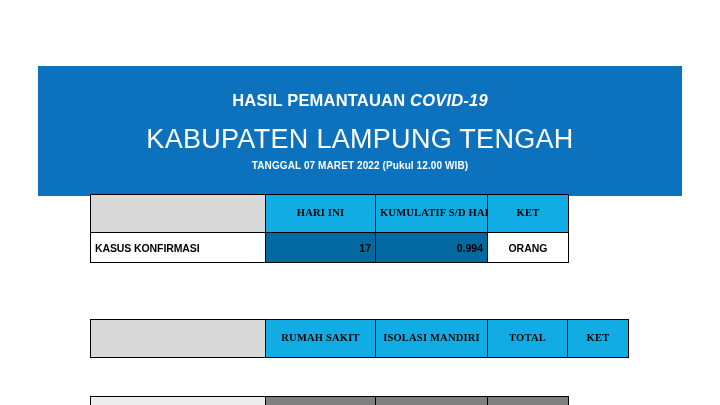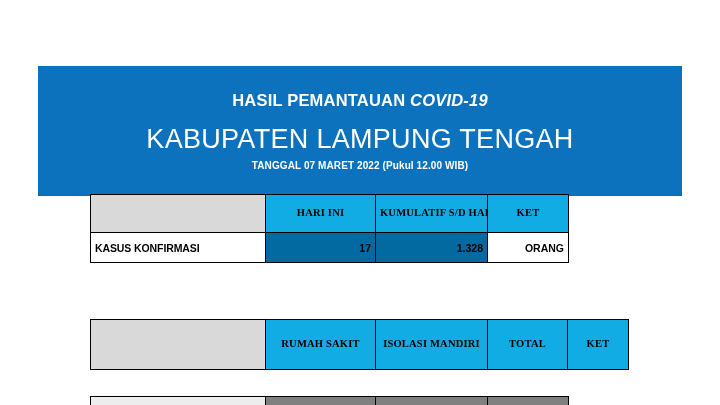--- a/index.html
+++ b/index.html
@@ -103,34 +103,34 @@
     font-size: 10.5px;
     letter-spacing: -0.1px;
   }
   .cell-num {
     text-align: right;
     background: #0369a1;
     font-size: 11px;
     padding-right: 6px;
   }
   .cell-ket {
-    text-align: right;
+    text-align: center;
     background: #ffffff;
     font-size: 10.5px;
     padding-left: 3px;
   }
 
   
   #table-konfirmasi { left: 90px; top: 194px; width: 478px; }
   #table-konfirmasi .r-head td { height: 38px; }
   #table-konfirmasi .r-body td { height: 30px; }
 
   
   #table-isolasi { left: 90px; top: 319px; width: 538px; }
-  #table-isolasi .r-head td { height: 50px; margin-left: 36px; }
+  #table-isolasi .r-head td { height: 38px; margin-left: 36px; }
   #table-isolasi .r-body td { height: 30px; }
 
   
   #table-rawat {
     left: 90px;
     top: 396px;
     width: 478px;
   }
   #table-rawat td { height: 36px; }
   #table-rawat .hd-blank { background: #ededed; }
@@ -157,21 +157,21 @@
     <tbody>
       <tr class="r-head">
         <td class="hd-blank"></td>
         <td class="hd-blue">HARI INI</td>
         <td class="hd-blue">KUMULATIF S/D HARI INI</td>
         <td class="hd-blue">KET</td>
       </tr>
       <tr class="r-body">
         <td class="cell-label">KASUS KONFIRMASI</td>
         <td class="cell-num">17</td>
-        <td class="cell-num">1.328</td>
+        <td class="cell-num">0.994</td>
         <td class="cell-ket">ORANG</td>
       </tr>
     </tbody>
   </table>
 
   <table class="xl-table" id="table-isolasi">
     <colgroup>
       <col style="width:175px">
       <col style="width:110px">
       <col style="width:112px">

